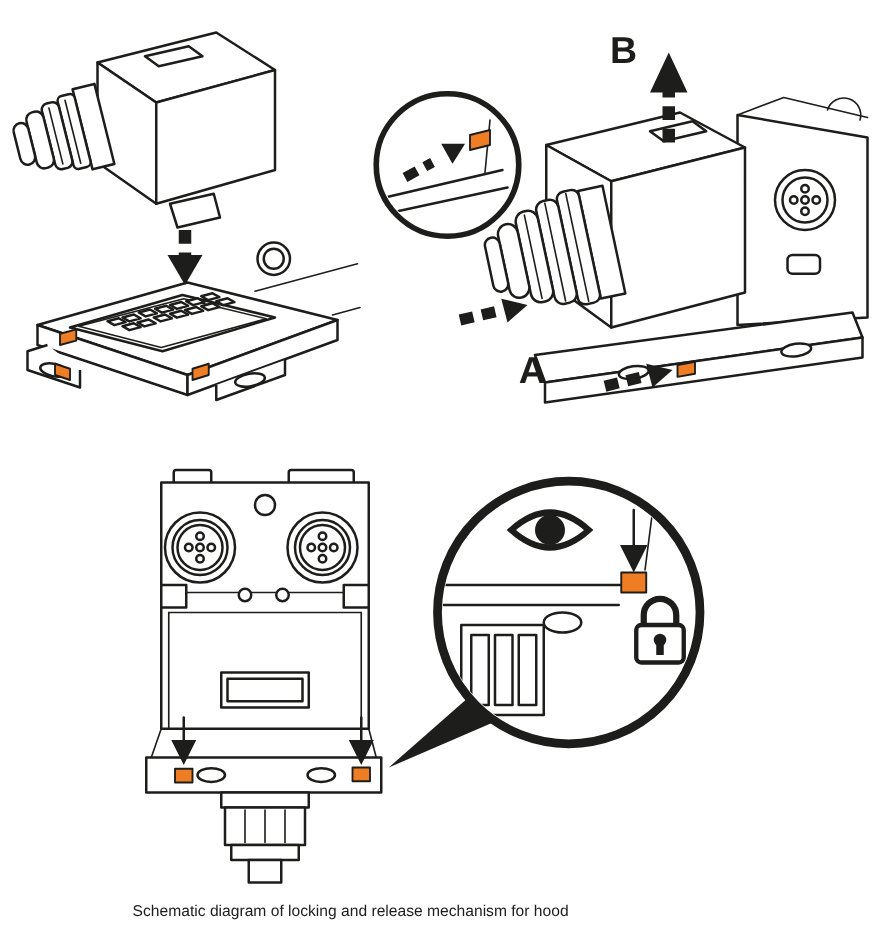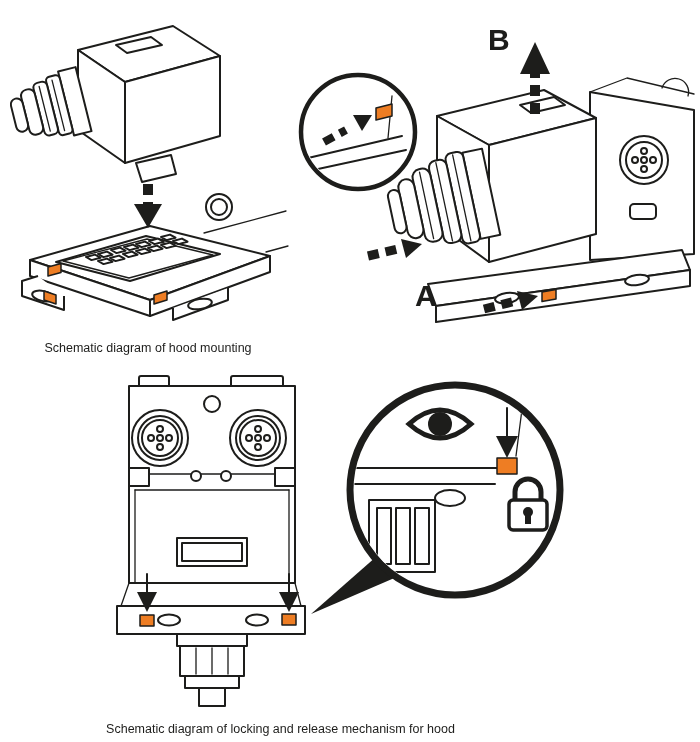--- a/index.html
+++ b/index.html
@@ -83,21 +83,20 @@
         <path class="ln thin" d="M36,72 L36,118 M50,69 L50,121"></path>
       </g>
       <path class="fw" d="M128,155 L163,147 L168,166 L134,174 Z"></path>
     </g>
 
     <g>
       <path class="dash" stroke-width="10" d="M140,176 L140,198"></path>
       <path class="blk" d="M126,196 L154,196 L140,220 Z"></path>
     </g>
   </svg>
-  <div class="caption" style="left:0; top:341px; width:296px;">Schematic diagram of hood mounting</div>
 
   <svg class="fig" style="left:292px; top:8px;" width="408" height="330" viewBox="0 0 408 330">
 
     <g>
       <path class="fw" d="M298,84 L402,102 L402,246 L298,252 Z"></path>
       <path class="ln thin" d="M298,84 L335,70 L402,86"></path>
       <circle class="fw" cx="352" cy="152" r="24"></circle>
       <circle class="fw thin" cx="352" cy="152" r="18"></circle>
       <circle class="fw thin" cx="352" cy="152" r="3"></circle>
       <circle class="fw thin" cx="352" cy="143" r="3"></circle>

